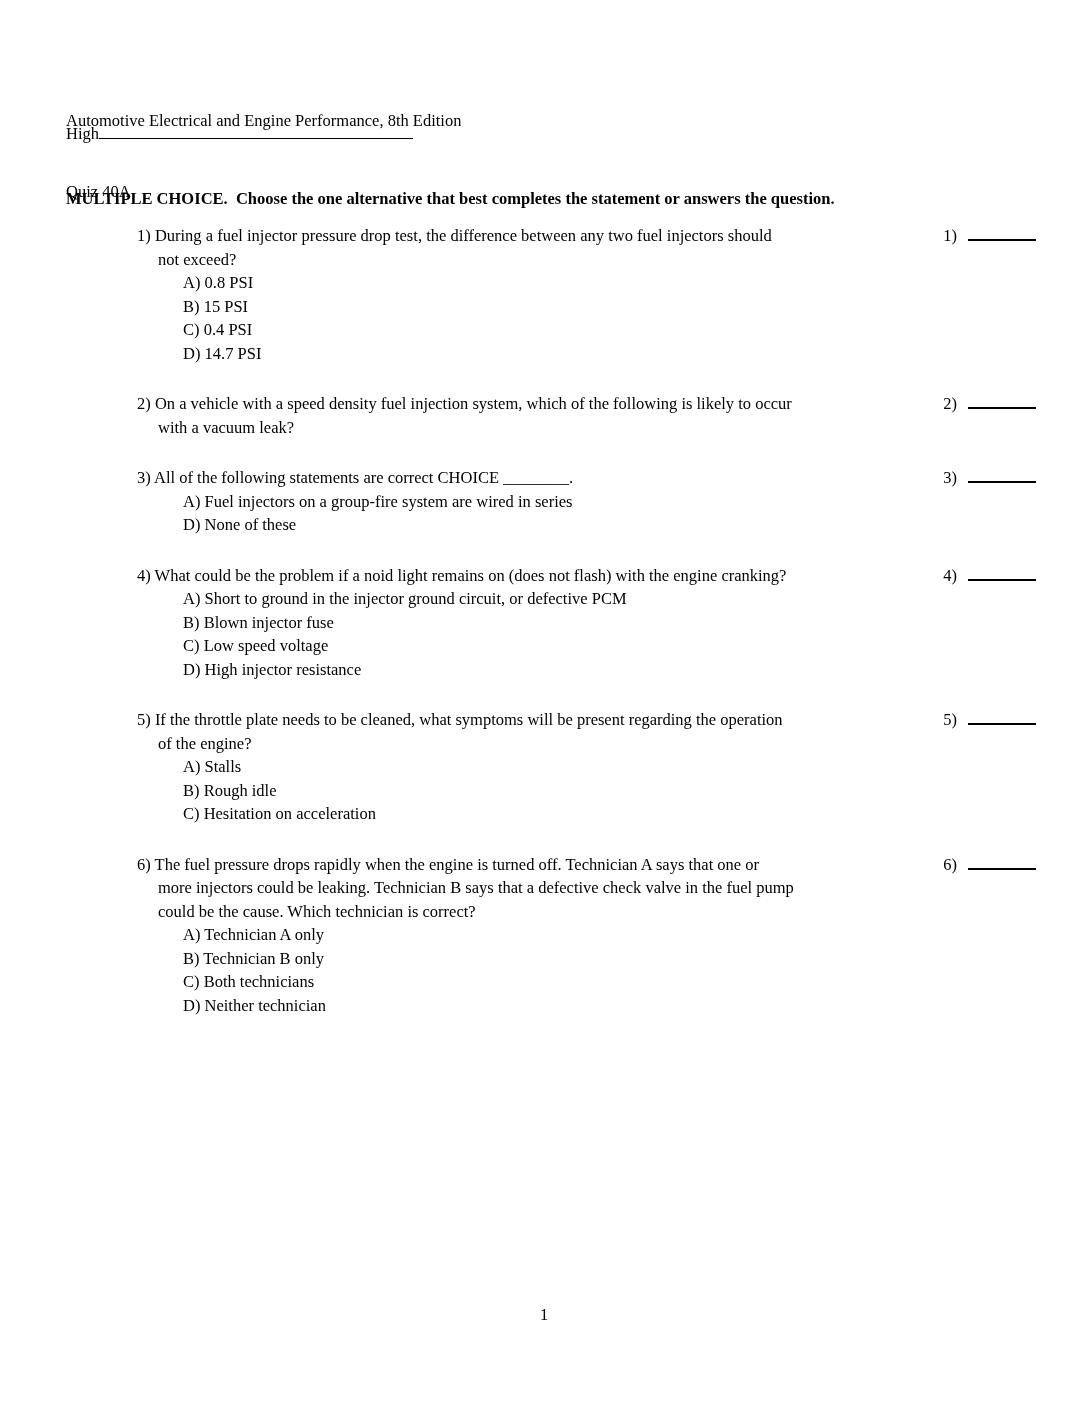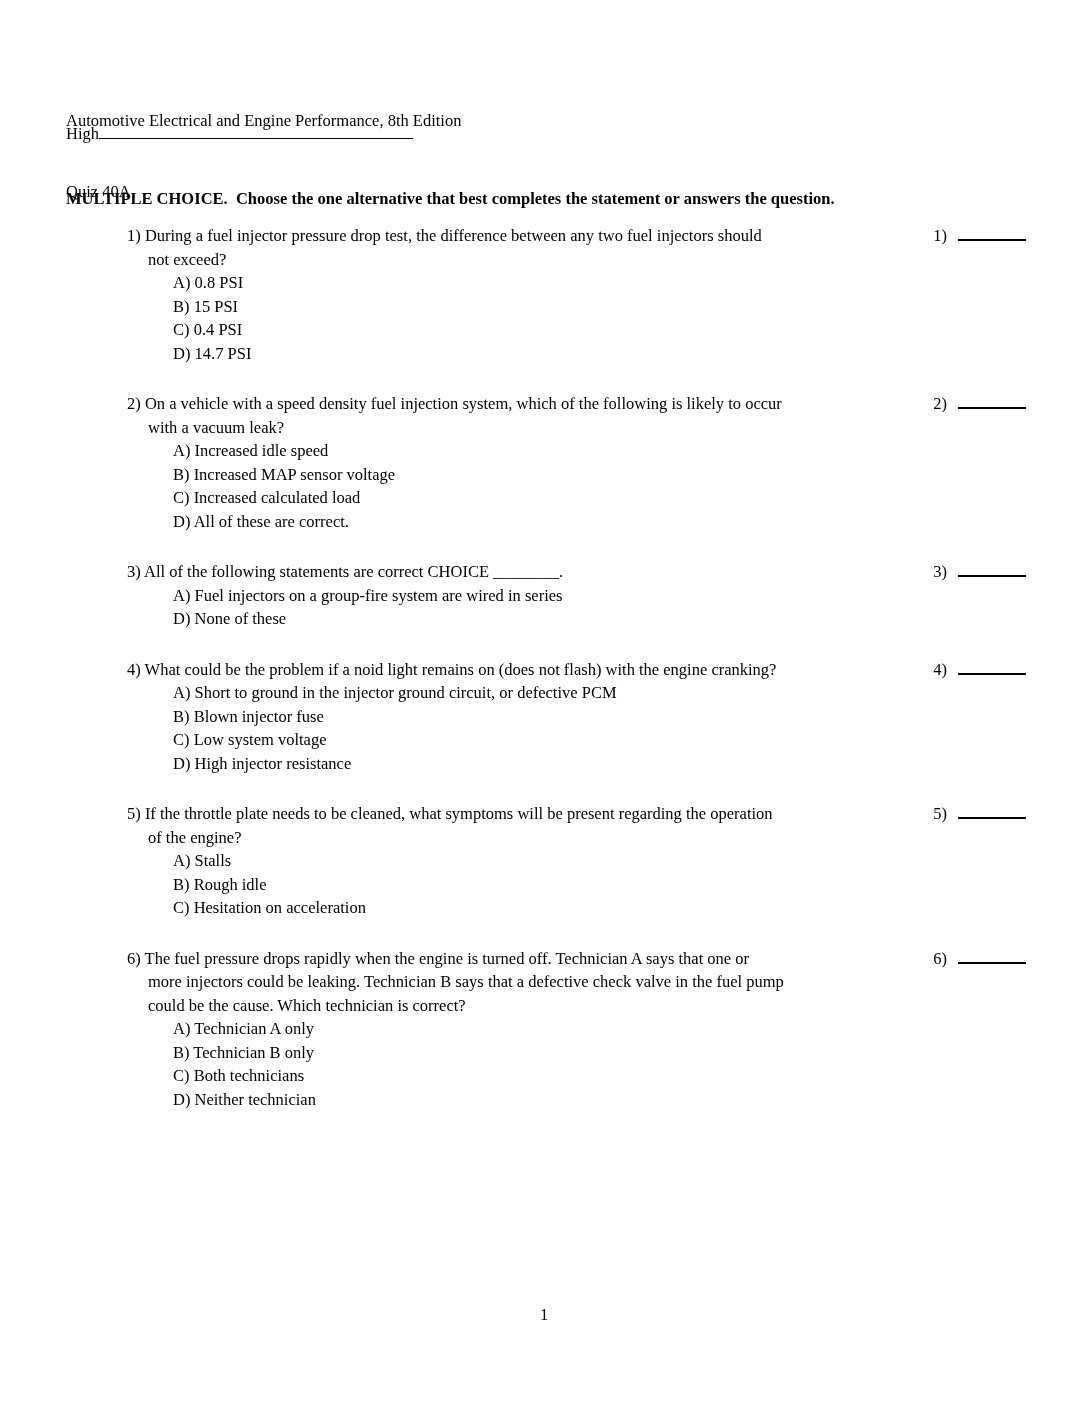--- a/index.html
+++ b/index.html
@@ -43,21 +43,21 @@
   .mc-heading {
     position: absolute;
     left: 66px;
     top: 187px;
     width: 960px;
     font-weight: bold;
     white-space: pre-wrap;
   }
   .questions {
     position: absolute;
-    left: 127px;
+    left: 137px;
     top: 224px;
     width: 899px;
   }
   .question {
     position: relative;
     margin-bottom: 27px;
   }
   .q-main {
     width: 800px;
   }
@@ -128,26 +128,20 @@
       </div>
       <div class="q-answer">
         <span>1)</span><span class="ans-blank"></span>
       </div>
     </div>
 
     <div class="question">
       <div class="q-main">
         <p class="q-text"><span class="q-num">2) </span><span>On a vehicle with a speed density fuel injection system, which of the following is likely to occur
 with a vacuum leak?</span></p>
-        <div class="q-options">
-          <p class="q-option">A) Increased idle speed</p>
-          <p class="q-option">B) Increased MAP sensor voltage</p>
-          <p class="q-option">C) Increased calculated load</p>
-          <p class="q-option">D) All of these are correct.</p>
-        </div>
       </div>
       <div class="q-answer">
         <span>2)</span><span class="ans-blank"></span>
       </div>
     </div>
 
     <div class="question">
       <div class="q-main">
         <p class="q-text"><span class="q-num">3) </span><span>All of the following statements are correct CHOICE ________.</span></p>
         <div class="q-options">
@@ -159,21 +153,21 @@
         <span>3)</span><span class="ans-blank"></span>
       </div>
     </div>
 
     <div class="question">
       <div class="q-main">
         <p class="q-text"><span class="q-num">4) </span><span>What could be the problem if a noid light remains on (does not flash) with the engine cranking?</span></p>
         <div class="q-options">
           <p class="q-option">A) Short to ground in the injector ground circuit, or defective PCM</p>
           <p class="q-option">B) Blown injector fuse</p>
-          <p class="q-option">C) Low system voltage</p>
+          <p class="q-option">C) Low speed voltage</p>
           <p class="q-option">D) High injector resistance</p>
         </div>
       </div>
       <div class="q-answer">
         <span>4)</span><span class="ans-blank"></span>
       </div>
     </div>
 
     <div class="question">
       <div class="q-main">

